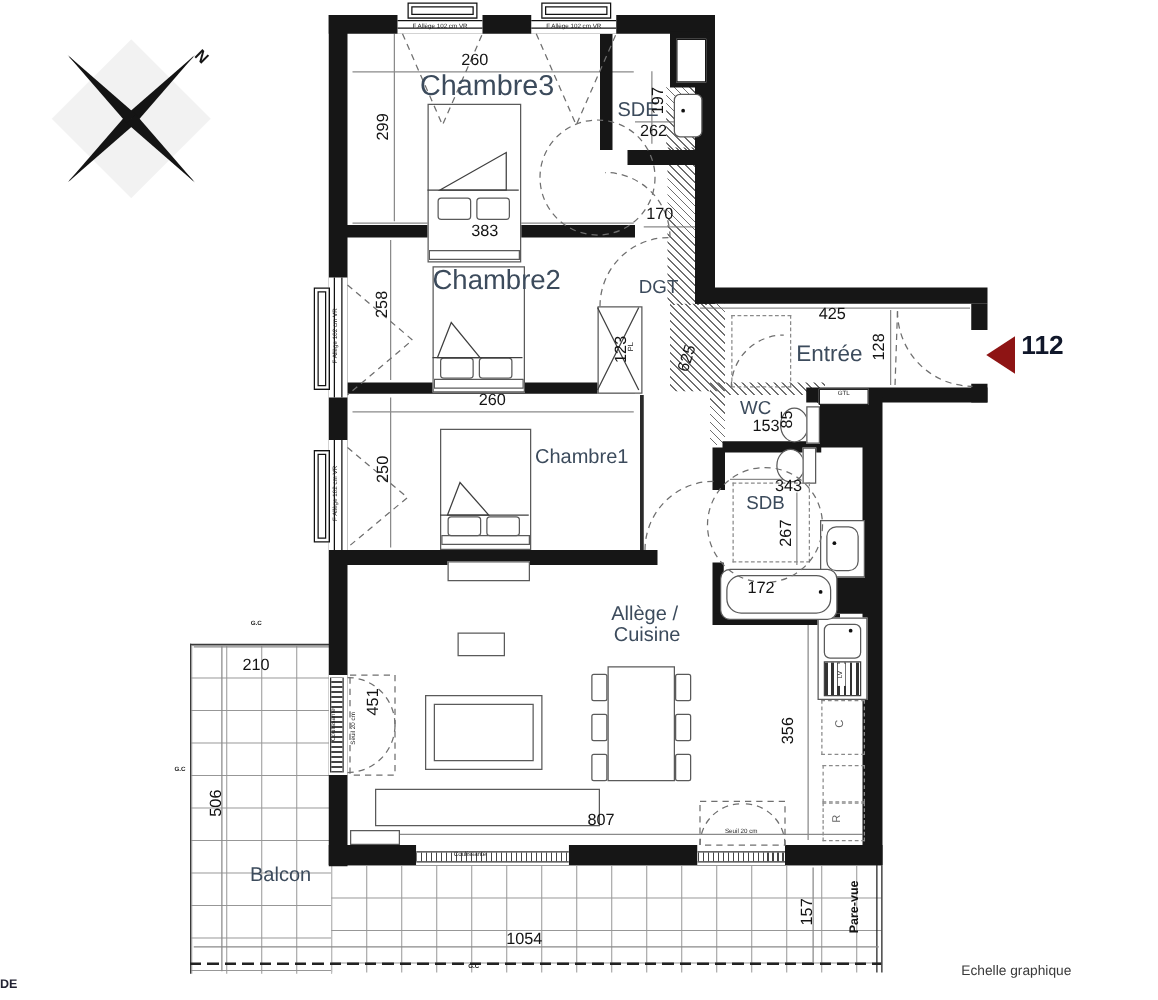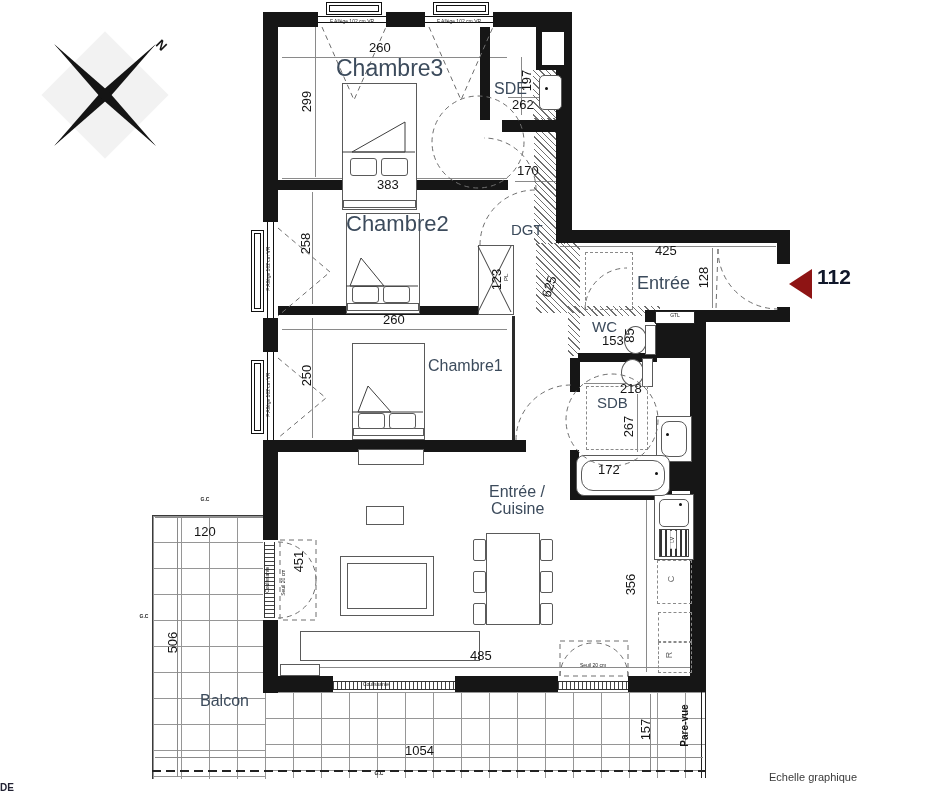--- a/index.html
+++ b/index.html
@@ -197,47 +197,47 @@
   </svg>
 
   <div class="room" style="left:336px;top:55px;font-size:23px">Chambre3</div>
   <div class="room" style="left:494px;top:80px">SDE</div>
   <div class="room" style="left:511px;top:221px;font-size:15px">DGT</div>
   <div class="room" style="left:637px;top:273px;font-size:18px">Entrée</div>
   <div class="room" style="left:592px;top:318px;font-size:15px">WC</div>
   <div class="room" style="left:597px;top:394px;font-size:15px">SDB</div>
   <div class="room" style="left:346px;top:211px;font-size:22px">Chambre2</div>
   <div class="room" style="left:428px;top:357px">Chambre1</div>
-  <div class="room" style="left:489px;top:483px">Entrée /</div>
+  <div class="room" style="left:489px;top:483px">Allège /</div>
   <div class="room" style="left:491px;top:500px">Cuisine</div>
   <div class="room" style="left:200px;top:692px">Balcon</div>
 
   <div class="dim" style="left:369px;top:40px">260</div>
   <div class="dim v" style="left:289px;top:94px;width:34px">299</div>
   <div class="dim" style="left:377px;top:177px">383</div>
   <div class="dim v" style="left:509px;top:73px;width:34px">197</div>
   <div class="dim" style="left:512px;top:97px">262</div>
   <div class="dim" style="left:517px;top:163px">170</div>
   <div class="dim v" style="left:288px;top:236px;width:34px">258</div>
   <div class="dim" style="left:383px;top:312px">260</div>
   <div class="dim v" style="left:479px;top:272px;width:34px">123</div>
   <div class="dim v72" style="position:absolute;left:532px;top:279px;width:34px;text-align:center">625</div>
   <div class="dim" style="left:655px;top:243px">425</div>
   <div class="dim v" style="left:686px;top:270px;width:34px">128</div>
   <div class="dim" style="left:602px;top:333px">153</div>
   <div class="dim v" style="left:615px;top:328px;width:28px">85</div>
-  <div class="dim" style="left:620px;top:381px">218</div>
+  <div class="dim" style="left:620px;top:381px">343</div>
   <div class="dim v" style="left:611px;top:419px;width:34px">267</div>
   <div class="dim" style="left:598px;top:462px">172</div>
   <div class="dim v" style="left:289px;top:368px;width:34px">250</div>
   <div class="dim v" style="left:281px;top:554px;width:34px">451</div>
-  <div class="dim" style="left:194px;top:524px">120</div>
+  <div class="dim" style="left:194px;top:524px">210</div>
   <div class="dim v" style="left:155px;top:635px;width:34px">506</div>
   <div class="dim v" style="left:613px;top:577px;width:34px">356</div>
-  <div class="dim" style="left:470px;top:648px">485</div>
+  <div class="dim" style="left:470px;top:648px">807</div>
   <div class="dim" style="left:405px;top:743px">1054</div>
   <div class="dim v" style="left:628px;top:722px;width:34px">157</div>
 
   <div class="tiny" style="left:663px;top:313px;width:24px">GTL</div>
   <div class="tiny v" style="left:496px;top:274px;width:20px;font-size:6px">PL</div>
   <div class="small v" style="left:668px;top:574px;font-size:9px;color:#666">C</div>
   <div class="small v" style="left:666px;top:650px;font-size:9px;color:#666">R</div>
   <div class="tiny v" style="left:664px;top:537px;width:18px;background:#fff">LV</div>
   <div class="dim v" style="left:654px;top:720px;width:60px;font-size:10px;font-weight:bold">Pare-vue</div>
   <div class="tiny" style="left:195px;top:497px;width:20px;font-weight:bold">G.C</div>

